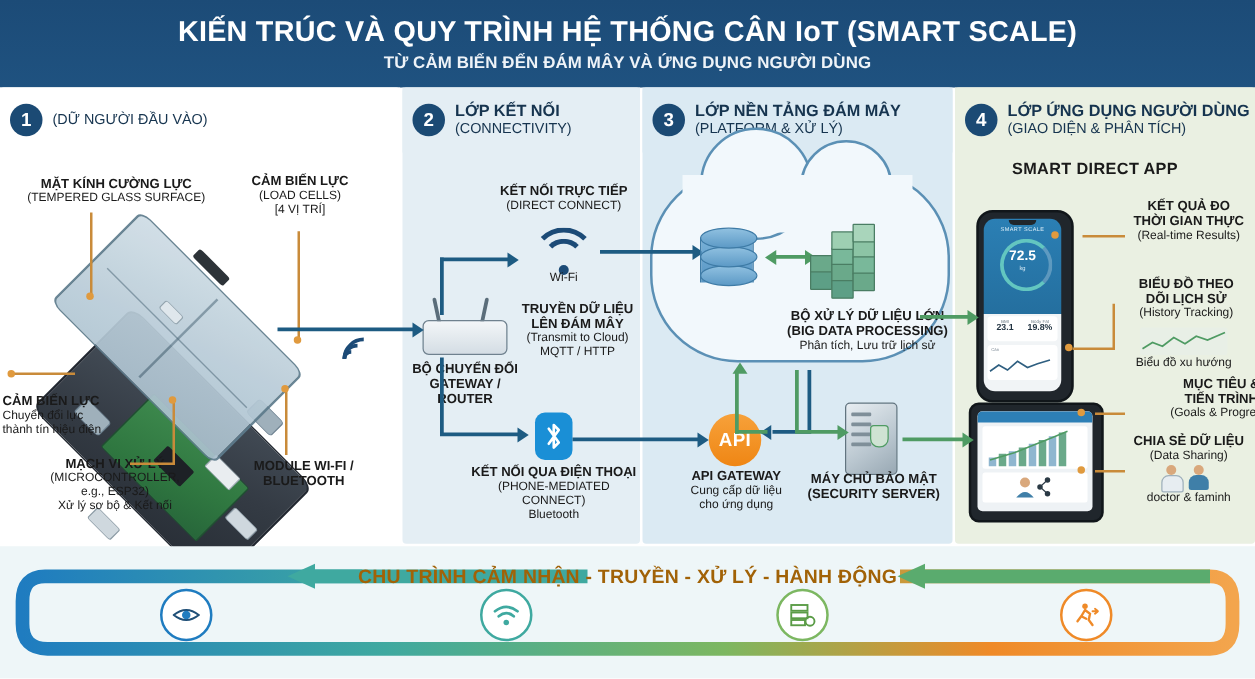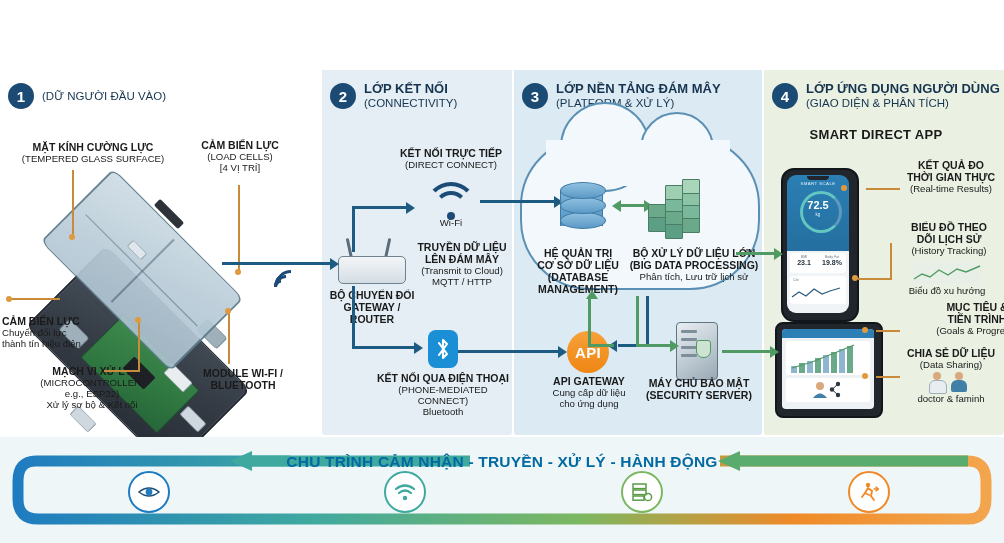--- a/index.html
+++ b/index.html
@@ -257,32 +257,36 @@
   
   .ppl{position:absolute;display:flex;gap:4px;}
   .ppl .p{width:18px;height:20px;position:relative;}
   .ppl .p .h{position:absolute;left:50%;top:0;transform:translateX(-50%);width:8px;height:8px;border-radius:50%;background:#d9a87c;}
   .ppl .p .b{position:absolute;left:1px;top:8px;width:16px;height:12px;border-radius:6px 6px 2px 2px;}
 
   
   .cycle{position:absolute;left:0;top:437px;width:1004px;height:106px;background:#eef6f8;}
   .cyc-title{
     position:absolute;left:0;top:16px;width:1004px;text-align:center;
-    font-size:15.5px;font-weight:bold;color:#0369a1;letter-spacing:.2px;white-space:nowrap;
+    font-size:15.5px;font-weight:bold;color:#a16207;letter-spacing:.2px;white-space:nowrap;
   }
   .cyc-icon{
     position:absolute;top:34px;width:38px;height:38px;border-radius:50%;
     background:#ffffff;border:2px solid #1d5b82;display:flex;align-items:center;justify-content:center;
   }
 </style>
 </head>
 <body>
 
 <div class="stage">
 
+  <div class="title-bar">
+    <div class="title-main">KIẾN TRÚC VÀ QUY TRÌNH HỆ THỐNG CÂN IoT (SMART SCALE)</div>
+    <div class="title-sub">TỪ CẢM BIẾN ĐẾN ĐÁM MÂY VÀ ỨNG DỤNG NGƯỜI DÙNG</div>
+  </div>
 
   <div class="cols">
 
     <div class="col col1">
       <div class="col-head">
         <div class="num-badge">1</div>
         <div class="col-title">
           <div class="t2">(DỮ NGƯỜI ĐẦU VÀO)</div>
         </div>
       </div>
@@ -438,26 +442,20 @@
     <span style="left:17px;top:20px;background:#79b89a;"></span>
     <span style="left:17px;top:33px;background:#6aa98a;"></span>
     <span style="left:17px;top:46px;background:#5d9f86;"></span>
     <span style="left:34px;top:14px;background:#8cc4a5;"></span>
     <span style="left:34px;top:27px;background:#79b89a;"></span>
     <span style="left:34px;top:40px;background:#6aa98a;"></span>
     <span style="left:17px;top:7px;background:#9ecfb2;"></span>
     <span style="left:34px;top:1px;background:#a9d5bb;"></span>
   </div>
 
-  <div class="lbl ctr" style="left:526px;top:248px;width:104px;">
-    <span class="b">HỆ QUẢN TRỊ</span>
-    <span class="b">CƠ SỞ DỮ LIỆU</span>
-    <span class="b">(DATABASE</span>
-    <span class="b">MANAGEMENT)</span>
-  </div>
 
   <div class="lbl ctr" style="left:628px;top:248px;width:132px;">
     <span class="b">BỘ XỬ LÝ DỮ LIỆU LỚN</span>
     <span class="b">(BIG DATA PROCESSING)</span>
     <span class="n">Phân tích, Lưu trữ lịch sử</span>
   </div>
 
   <div class="api">API</div>
   <div class="lbl ctr" style="left:534px;top:376px;width:110px;">
     <span class="b">API GATEWAY</span>

